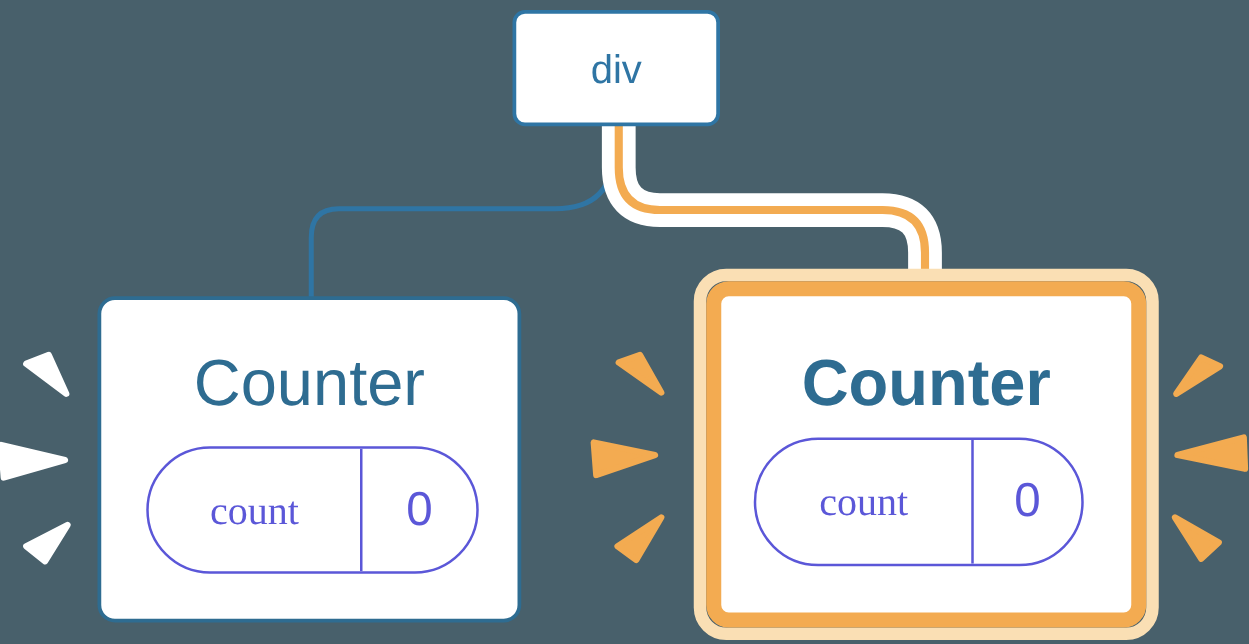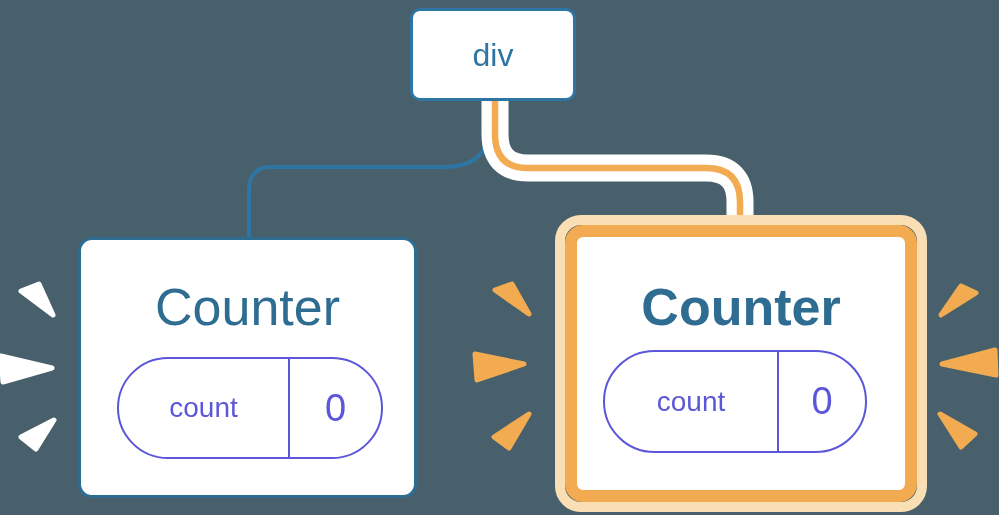--- a/index.html
+++ b/index.html
@@ -46,21 +46,21 @@
 
   
   .pill{
     position:absolute;display:flex;background:var(--card-bg);
     border:2px solid var(--indigo);border-radius:60px;overflow:hidden;
   }
   .pill-left .pill{left:36px;top:117px;width:266px;height:102px;}
   .pill-right .pill{left:26px;top:113px;width:264px;height:103px;}
   .pill .key{
     display:flex;align-items:center;justify-content:center;
-    border-right:2px solid var(--indigo);color:var(--indigo);font-size:28px;
+    border-right:2px solid var(--indigo);color:var(--indigo);font-size:32px;font-family:Liberation Serif, serif;
   }
   .pill-left .key{flex:0 0 171px;}
   .pill-right .key{flex:0 0 174px;}
   .pill .value{
     flex:1;display:flex;align-items:center;justify-content:center;
     color:var(--indigo);font-size:38px;
   }
   .sparkle{stroke-width:5;stroke-linejoin:round;}
   .sparkle.white{fill:var(--sparkle-white);stroke:var(--sparkle-white);}
   .sparkle.orange{fill:var(--orange);stroke:var(--orange);}

